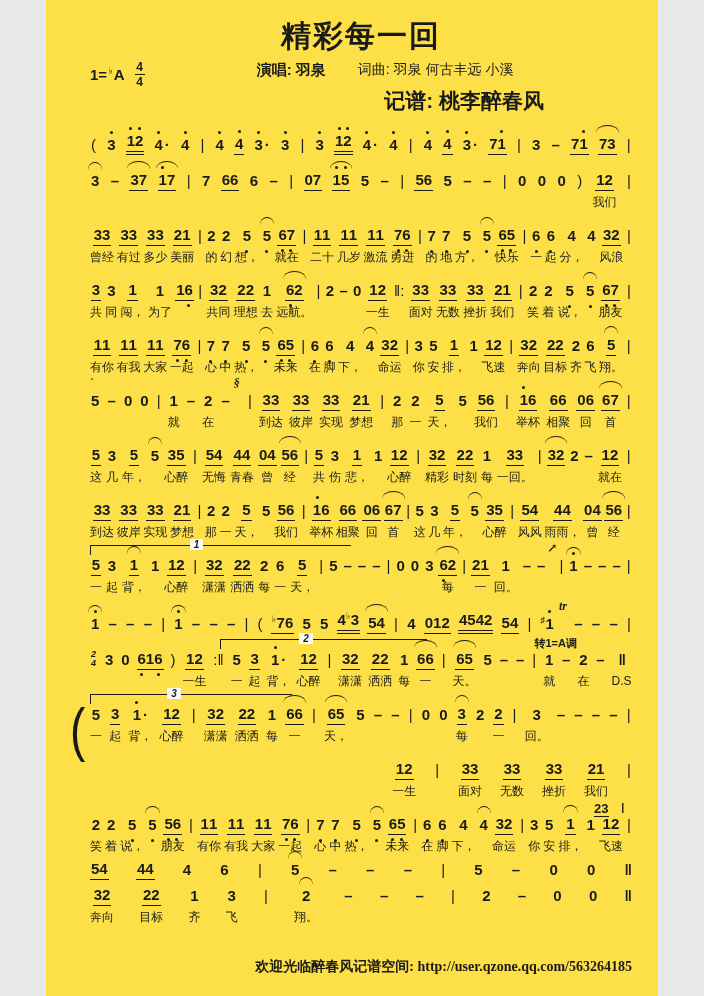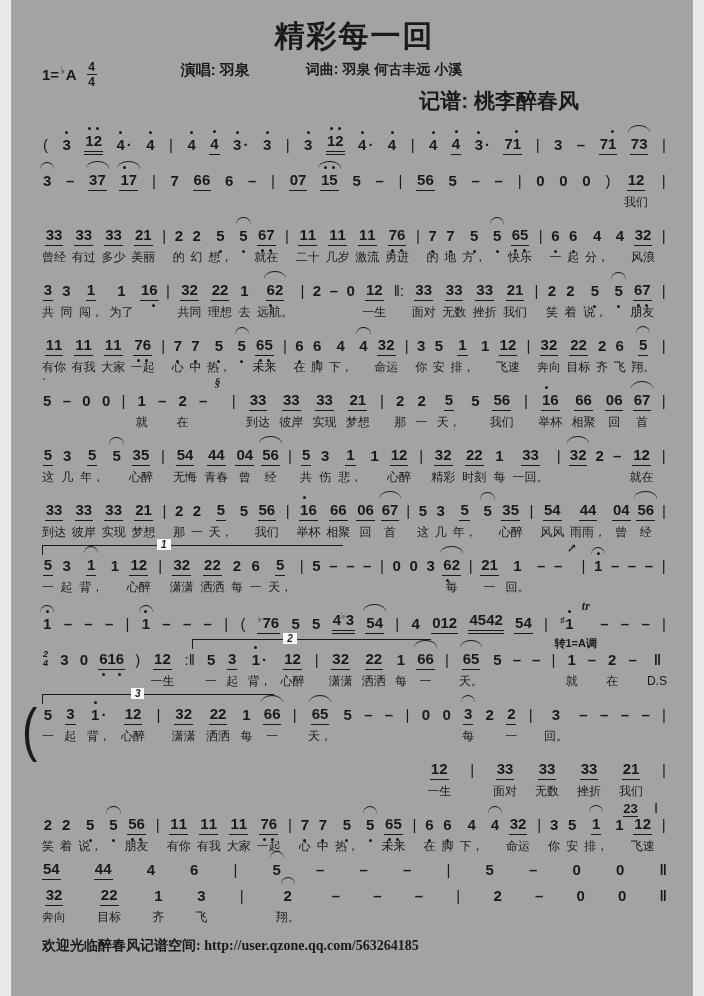--- a/index.html
+++ b/index.html
@@ -1,31 +1,31 @@
 <!DOCTYPE html>
 <html><head>
 <meta charset="utf-8">
 <style>
   html,body{margin:0;padding:0;background:#e8e8e8;}
   #page{
-    width:682px;height:996px;margin:0 auto;background:#a3a3a3;color:#1a1a1a;
+    width:612px;height:996px;margin:0 auto;background:#fde047;color:#1a1a1a;
     font-family:"Liberation Sans","DejaVu Sans",sans-serif;
     position:relative;overflow:hidden;box-sizing:border-box;
-    padding:10px 26px 0 31px;
+    padding:10px 26px 0 44px;
   }
   
   #title{font-size:30px;font-weight:700;text-align:center;letter-spacing:2px;margin:6px 0 4px 0;}
   #meta1{display:flex;align-items:flex-start;font-size:15px;margin-top:2px;height:24px;}
   #keysig{display:flex;align-items:center;font-weight:700;font-size:15px;white-space:nowrap;}
   #keysig .flat{font-size:10px;vertical-align:super;position:relative;top:-4px;margin:0 1px;}
   .meter{display:inline-flex;flex-direction:column;align-items:center;line-height:1;margin-left:10px;font-weight:700;}
   .meter b{font-size:12px;}
   .meter .bar{width:10px;height:1px;background:#1a1a1a;margin:1px 0;}
-  #vocal{margin-left:84px;font-size:15px;font-weight:700;white-space:nowrap;}
-  #lyrby{margin-left:56px;font-size:14px;font-weight:700;white-space:nowrap;}
+  #vocal{margin-left:112px;font-size:15px;font-weight:700;white-space:nowrap;}
+  #lyrby{margin-left:32px;font-size:14px;font-weight:400;white-space:nowrap;}
   #meta2{text-align:right;font-size:21px;font-weight:700;margin:2px 88px 2px 0;}
   
   #score{margin-top:4px;}
   .sys{
     display:flex;justify-content:space-between;align-items:flex-end;
     position:relative;padding-top:13px;margin-top:3px;
   }
   .sys.right{justify-content:flex-end;gap:18px;}
   .sys.tight{padding-top:6px;margin-top:0;}
   .tk{display:inline-flex;flex-direction:column;align-items:center;}
@@ -58,22 +58,22 @@
     font-size:9px;font-weight:700;margin-right:1px;}
   .volta{position:absolute;top:2px;height:9px;border-top:1.2px solid #1a1a1a;
     border-left:1.2px solid #1a1a1a;}
   .volta span{position:absolute;top:-7px;left:38%;background:#fbfbfb;padding:0 4px;
     font-size:10px;font-weight:700;font-style:italic;}
   .ovl{position:absolute;top:-1px;font-size:11px;font-weight:700;white-space:nowrap;}
   .ovl.u{border-bottom:1.5px solid #1a1a1a;font-size:13px;}
   .sys.brace::before{content:"(";position:absolute;left:-20px;top:2px;font-size:46px;
     font-weight:400;transform:scaleY(1.3);transform-origin:top;}
   
-  #footer{margin-top:12px;font-size:14px;font-weight:700;
-    font-family:"Liberation Serif","DejaVu Serif",serif;}
+  #footer{margin-top:33px;font-size:14px;font-weight:700;
+    font-family:"Liberation Serif","DejaVu Serif",serif;text-align:right;}
 </style>
 </head>
 <body>
 
 <div id="page">
   <div id="title">精彩每一回</div>
 
   <div id="meta1">
     <div id="keysig">
       <span>1=</span>

